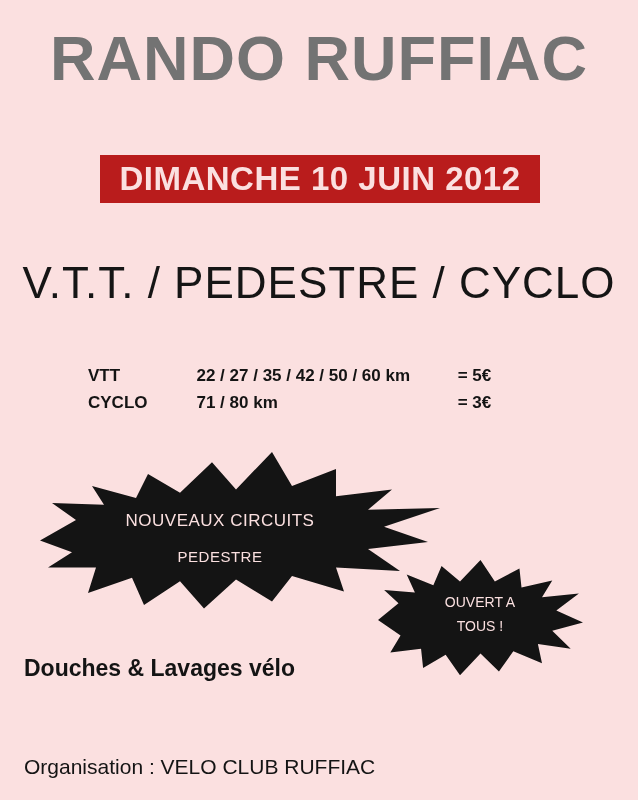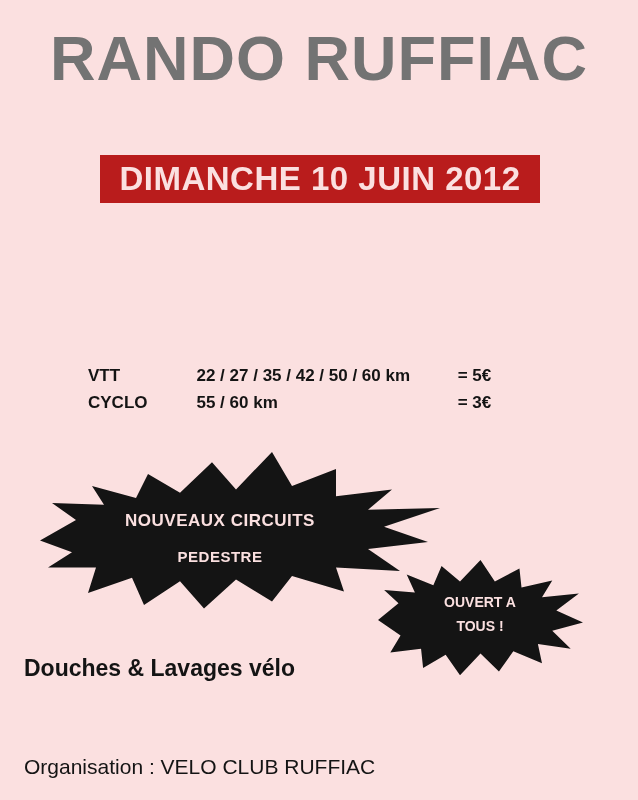--- a/index.html
+++ b/index.html
@@ -117,21 +117,21 @@
       27% 21%, 31% 5%, 40% 18%, 50% 0%, 57% 18%,
       69% 7%, 70% 23%, 85% 17%, 80% 31%, 98% 28%,
       87% 42%, 100% 52%, 85% 59%, 94% 74%, 78% 70%,
       80% 86%, 66% 76%, 59% 93%, 50% 78%, 40% 96%,
       33% 79%, 22% 90%, 21% 74%, 6% 77%, 11% 63%
     );
   }
   .burst-label {
     position: absolute;
     color: #fbe0e0;
-    font-weight: bold;
+    font-weight: normal;
     text-align: center;
     white-space: nowrap;
   }
   .burst1-line1 {
     left: 120px;
     top: 511px;
     width: 200px;
     font-size: 17px;
     letter-spacing: 0.5px;
   }
@@ -180,31 +180,32 @@
 </style>
 </head>
 <body>
 
 <div class="poster">
 
   <div class="title">RANDO RUFFIAC</div>
 
   <div class="date-banner">DIMANCHE 10 JUIN 2012</div>
 
+  <div class="disciplines">V.T.T. / PEDESTRE / CYCLO</div>
 
   <table class="price-table">
     <tbody>
         <tr>
       <td class="col-label">VTT</td>
       <td class="col-dist">22 / 27 / 35 / 42 / 50 / 60 km</td>
       <td class="col-price">= 5€</td>
     </tr>
     <tr>
       <td class="col-label">CYCLO</td>
-      <td class="col-dist">55 / 60 km</td>
+      <td class="col-dist">71 / 80 km</td>
       <td class="col-price">= 3€</td>
     </tr>
   </tbody>
     </table>
 
   <div class="burst burst-1"></div>
   <div class="burst burst-2"></div>
 
   <div class="burst-label burst1-line1">NOUVEAUX CIRCUITS</div>
   <div class="burst-label burst1-line2">PEDESTRE</div>

